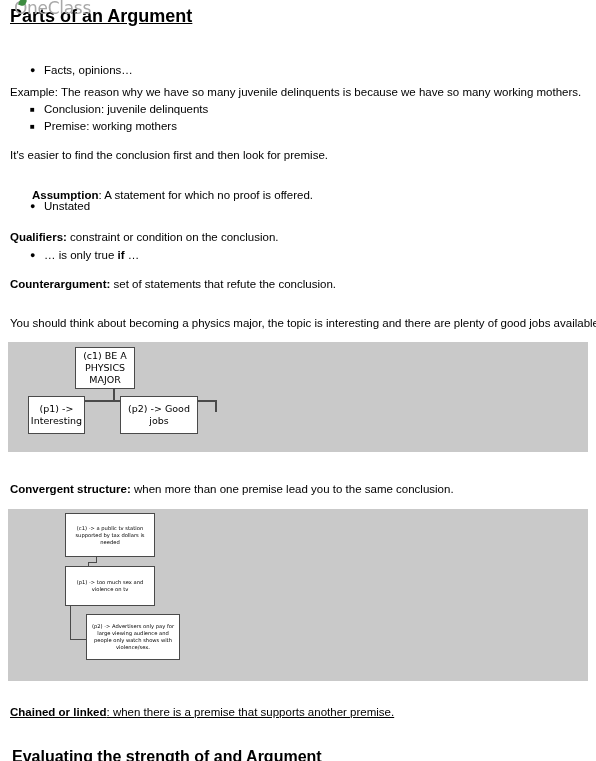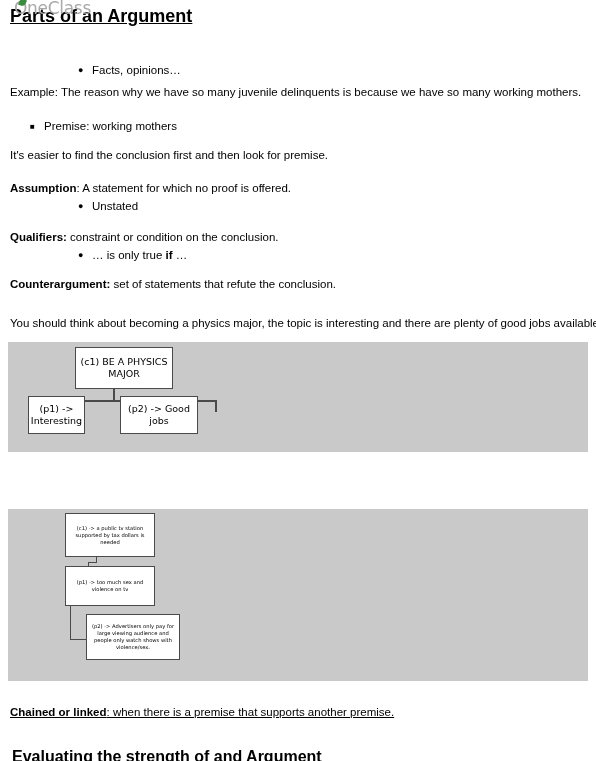--- a/index.html
+++ b/index.html
@@ -68,21 +68,21 @@
     white-space: nowrap;
   }
   .line b { font-weight: bold; }
 
   .bullet-disc, .bullet-sq {
     position: absolute;
     font-size: 11.5px;
     line-height: 14px;
     white-space: nowrap;
   }
-  .bullet-disc { left: 30px; margin-left: 48px; }
+  .bullet-disc { left: 30px; }
   .bullet-sq   { left: 30px; }
   .bullet-disc .mk {
     display: inline-block;
     width: 14px;
     font-size: 9px;
     vertical-align: 1px;
   }
   .bullet-sq .mk {
     display: inline-block;
     width: 14px;
@@ -144,28 +144,31 @@
 
   <div class="doc-title">Parts of an Argument</div>
 
 
   <div class="bullet-disc" style="top:63px;">
     <span class="mk">●</span><span>Facts, opinions…</span>
   </div>
 
   <div class="line" style="top:85px;">Example:  The reason why we have so many juvenile delinquents is because we have so many working mothers.</div>
 
+  <div class="bullet-sq" style="top:102px;">
+    <span class="mk">■</span><span>Conclusion: juvenile delinquents</span>
+  </div>
 
   <div class="bullet-sq" style="top:119px;">
     <span class="mk">■</span><span>Premise: working mothers</span>
   </div>
 
   <div class="line" style="top:148px;">It's easier to find the conclusion first and then look for premise.</div>
 
-  <div class="line" style="top:181px;">
+  <div class="line" style="top:188px;margin-left:22px;">
     <b>Assumption</b><span>: A statement for which no proof is offered.</span>
   </div>
 
   <div class="bullet-disc" style="top:199px;">
     <span class="mk">●</span><span>Unstated</span>
   </div>
 
   <div class="line" style="top:230px;">
     <b>Qualifiers:</b><span> constraint or condition on the conclusion.</span>
   </div>
@@ -175,35 +178,38 @@
   </div>
 
   <div class="line" style="top:277px;">
     <b>Counterargument:</b><span> set of statements that refute the conclusion.</span>
   </div>
 
   <div class="line" style="top:316px;">You should think about becoming a physics major, the topic is interesting and there are plenty of good jobs available.</div>
 
   <div class="diagram-panel" style="left:8px; top:342px; width:580px; height:110px;">
 
-    <div class="node node-lg" style="left:67px; top:5px; width:98px; height:42px;">(c1) BE A PHYSICS MAJOR</div>
+    <div class="node node-lg" style="left:67px; top:5px; width:60px; height:42px;">(c1) BE A PHYSICS MAJOR</div>
 
     <div class="conn conn-v" style="left:105px; top:47px; height:12px;"></div>
 
     <div class="conn conn-h" style="left:58px; top:58px; width:150px;"></div>
 
     <div class="conn conn-v" style="left:58px; top:58px; height:12px;"></div>
 
     <div class="conn conn-v" style="left:207px; top:58px; height:12px;"></div>
 
     <div class="node node-lg" style="left:20px; top:54px; width:57px; height:38px;">(p1) -&gt; Interesting</div>
 
     <div class="node node-lg" style="left:112px; top:54px; width:78px; height:38px;">(p2) -&gt; Good jobs</div>
   </div>
 
+  <div class="line" style="top:482px;">
+    <b>Convergent structure:</b><span> when more than one premise lead you to the same conclusion.</span>
+  </div>
 
   <div class="diagram-panel" style="left:8px; top:509px; width:580px; height:172px;">
 
     <div class="node node-sm" style="left:57px; top:4px; width:90px; height:44px;">(c1) -&gt; a public tv station supported by tax dollars is needed</div>
 
     <div class="conn conn-thin-v" style="left:88px; top:48px; height:6px;"></div>
     <div class="conn conn-thin-h" style="left:80px; top:53px; width:9px;"></div>
     <div class="conn conn-thin-v" style="left:80px; top:53px; height:5px;"></div>
 
     <div class="node node-sm" style="left:57px; top:57px; width:90px; height:40px;">(p1) -&gt; too much sex and violence on tv</div>

